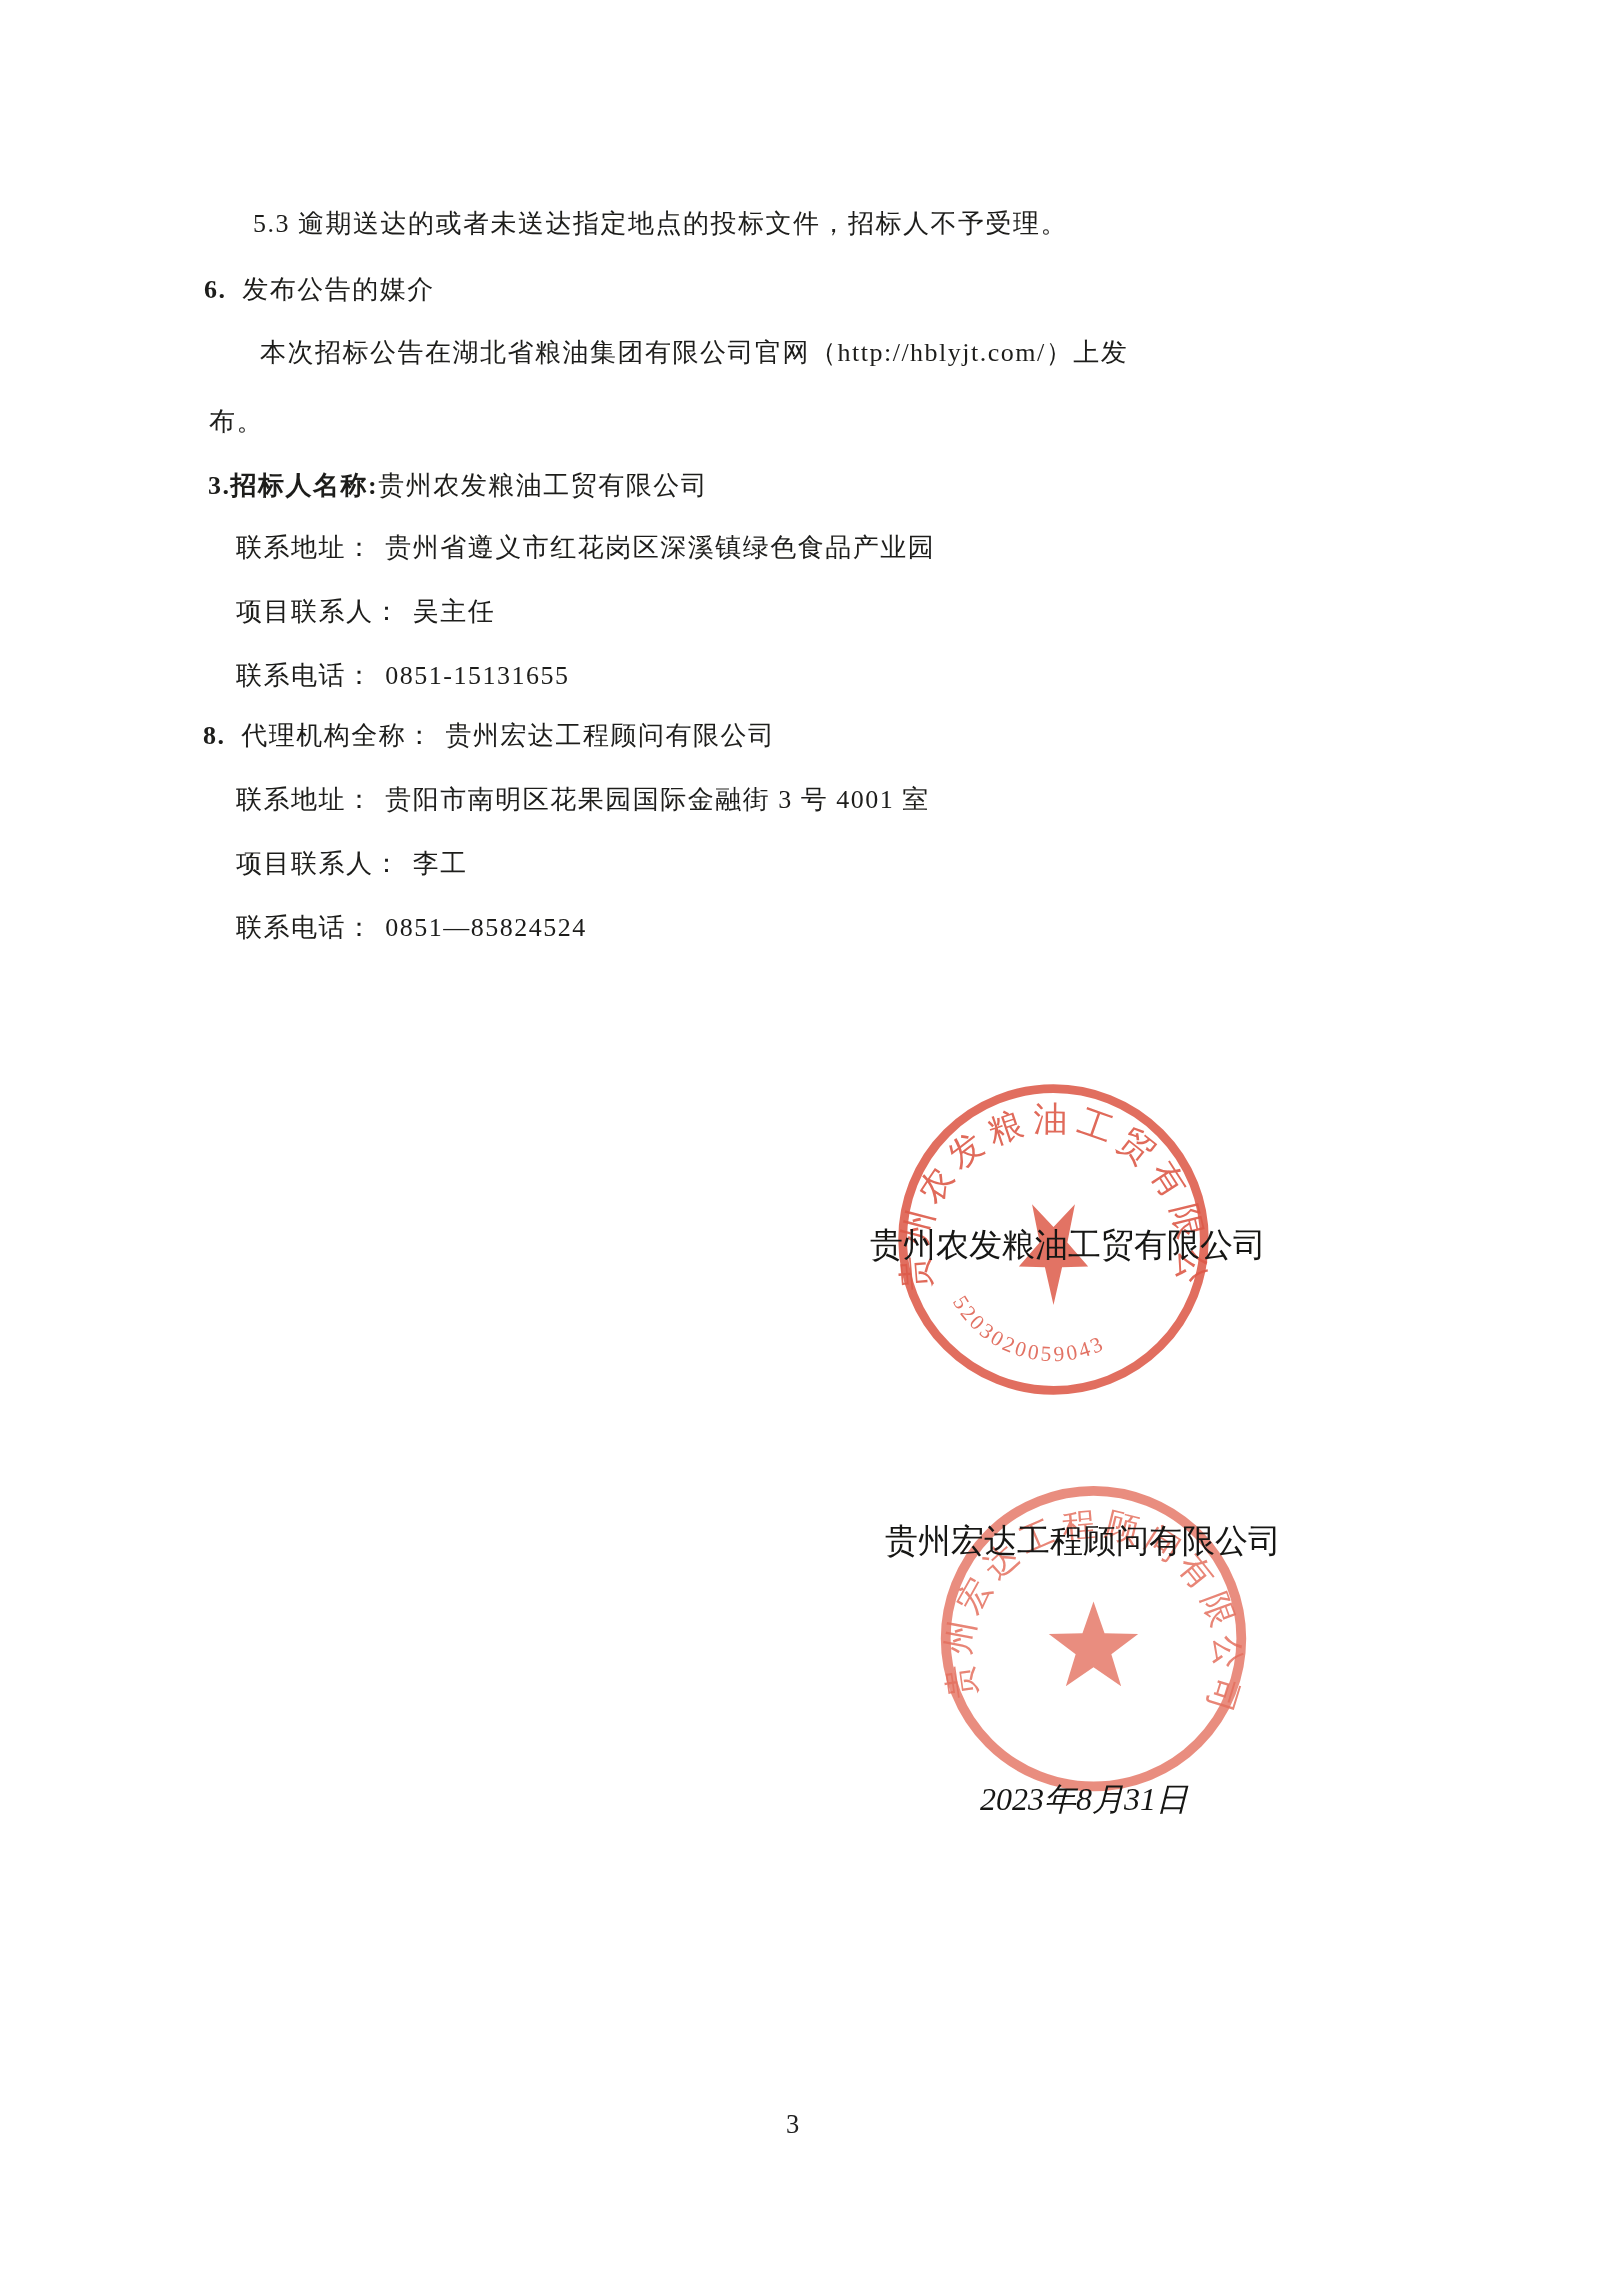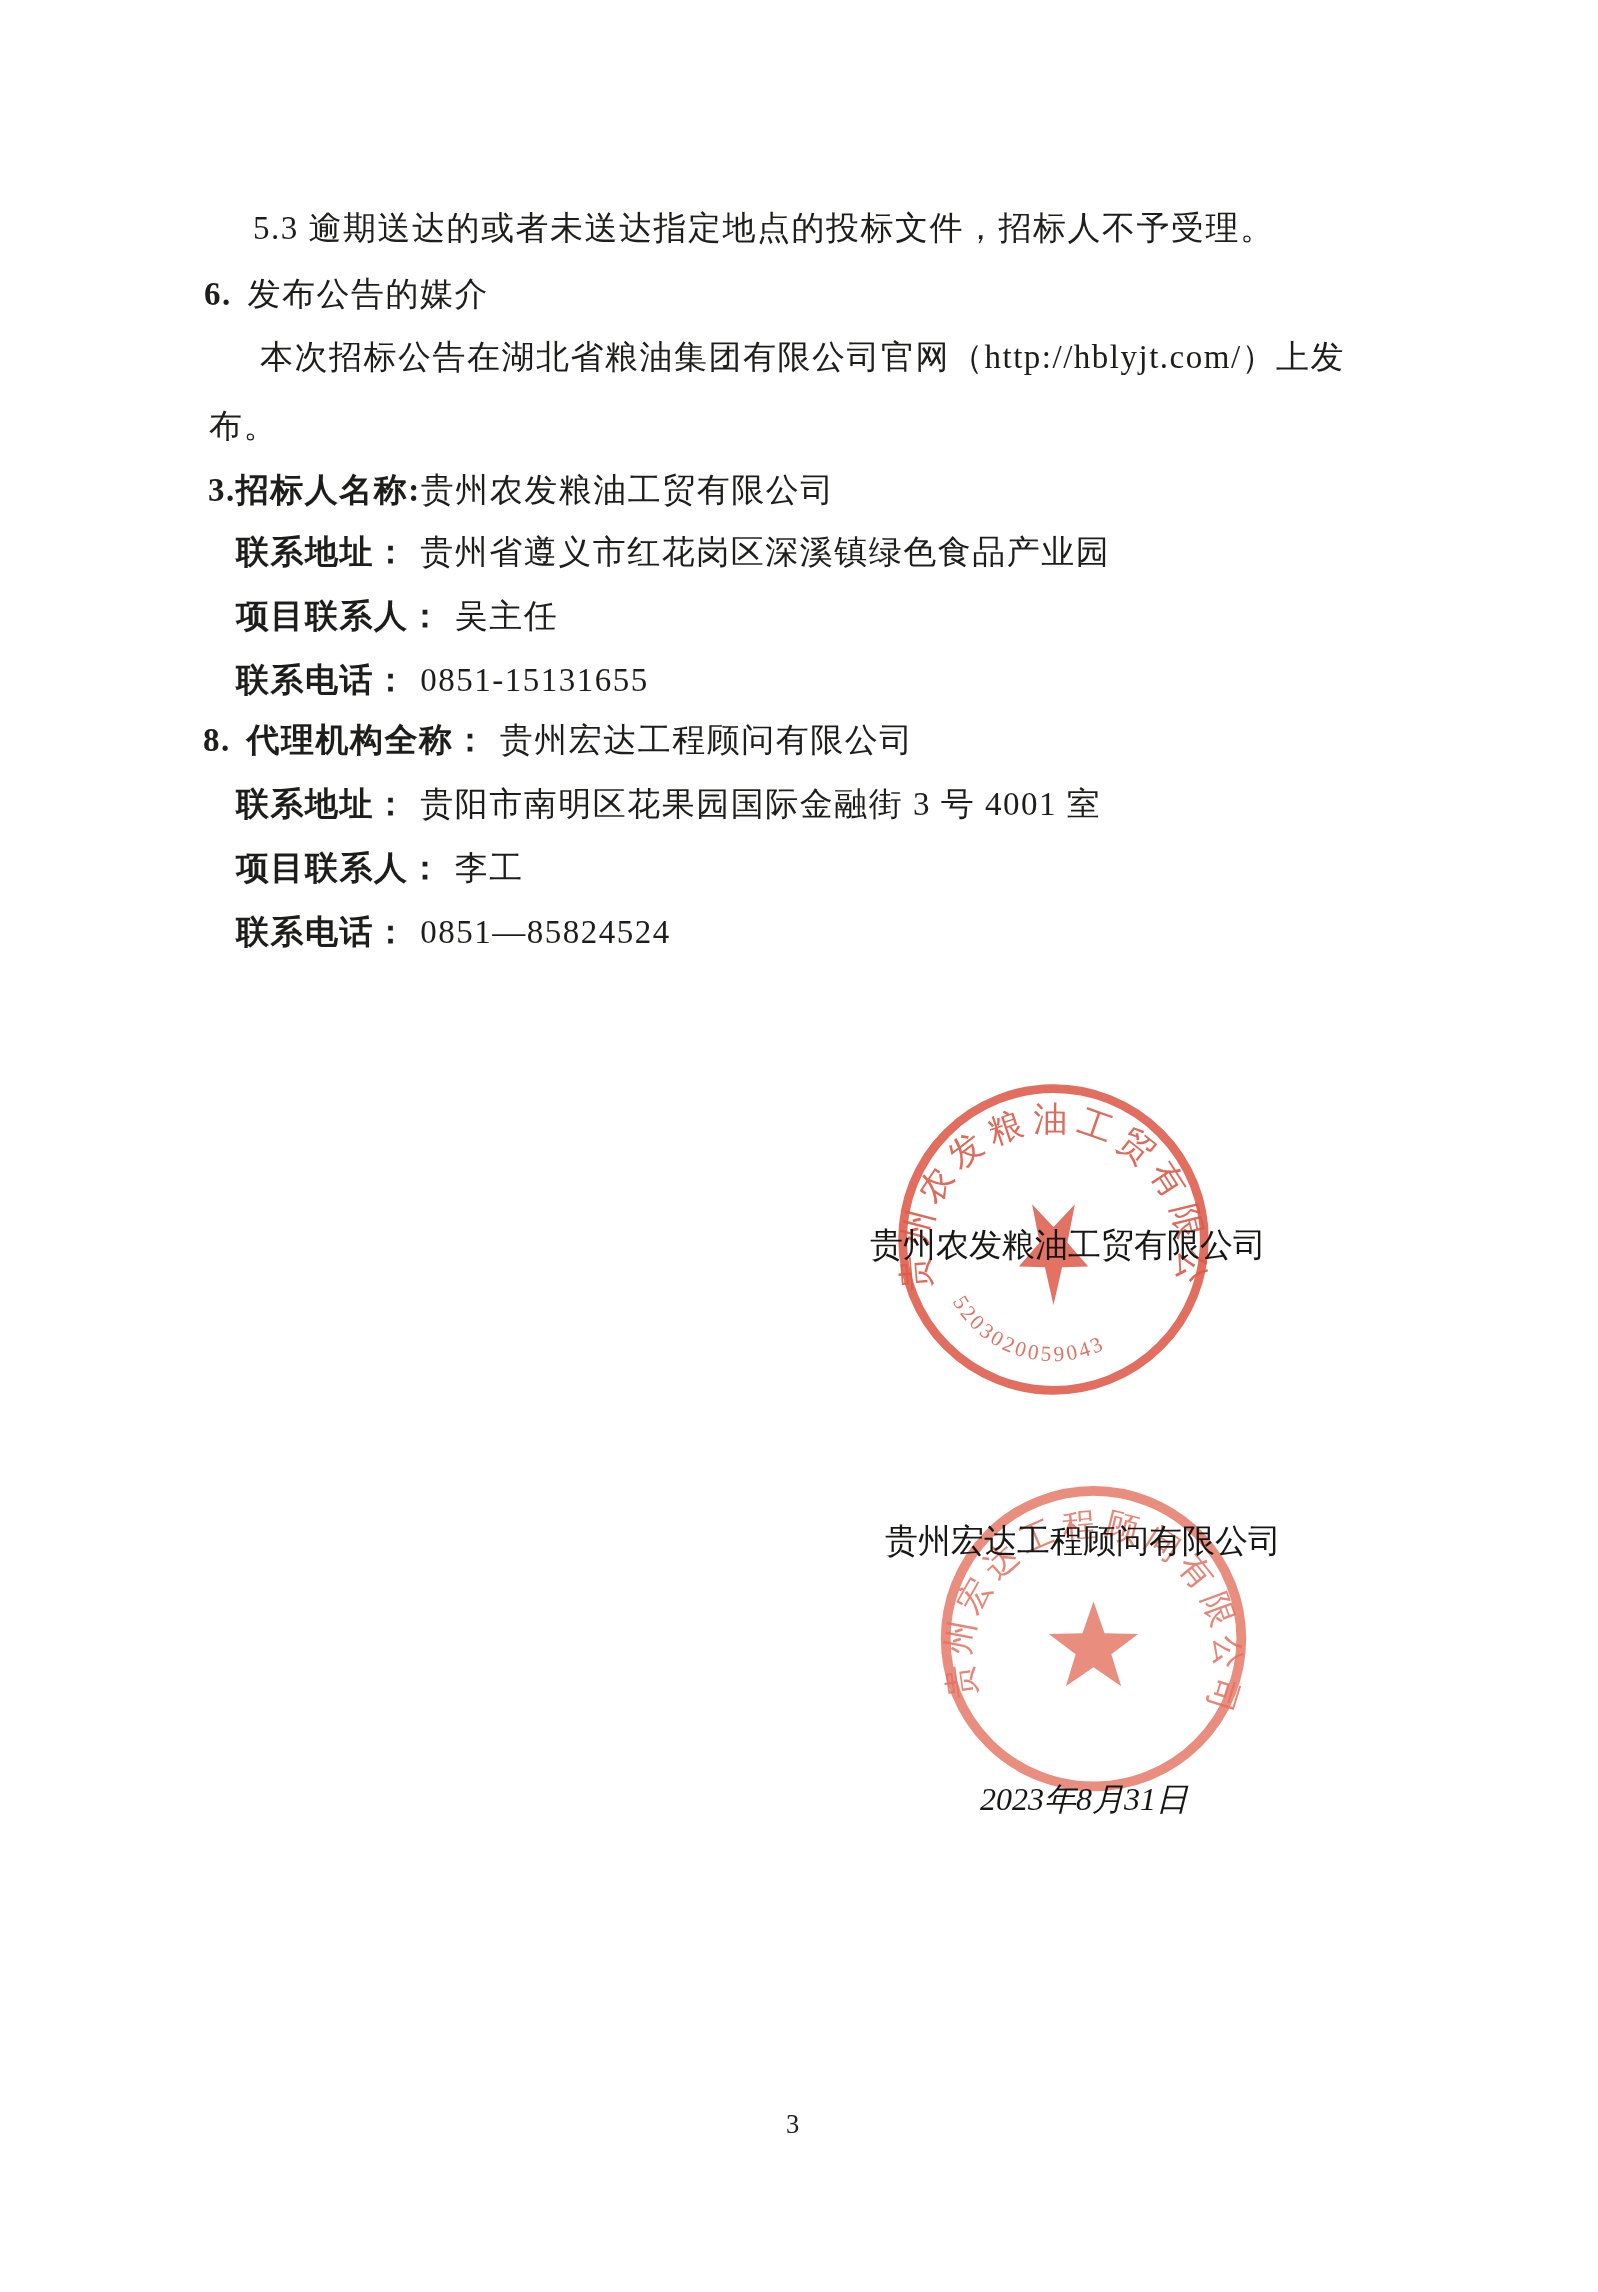--- a/index.html
+++ b/index.html
@@ -7,29 +7,29 @@
   .page {
     position:relative;
     width:1599px; height:2293px;
     background:#ffffff;
     font-family:"Liberation Serif","DejaVu Serif",serif;
     color:#1d1d1b;
     overflow:hidden;
   }
   .line {
     position:absolute;
-    font-size:33px;
+    font-size:26px;
     letter-spacing:1.5px;
     white-space:nowrap;
     z-index:3;
   }
   .b { font-weight:normal; }
   .numlbl { font-weight:bold; margin-right:15.7px; }
   .numlbl-tight { font-weight:bold; }
-  .lbl { font-weight:bold; margin-right:11.8px; }
+  .lbl { font-weight:normal; margin-right:11.8px; }
   .seal {
     position:absolute;
     z-index:1;
   }
   .seal svg { display:block; }
   .seal-ring { fill:none; stroke:var(--seal-red); }
   .seal-star { fill:var(--seal-red); }
   .seal-arc {
     font-family:"Liberation Serif","DejaVu Serif",serif;
     fill:var(--seal-red);

